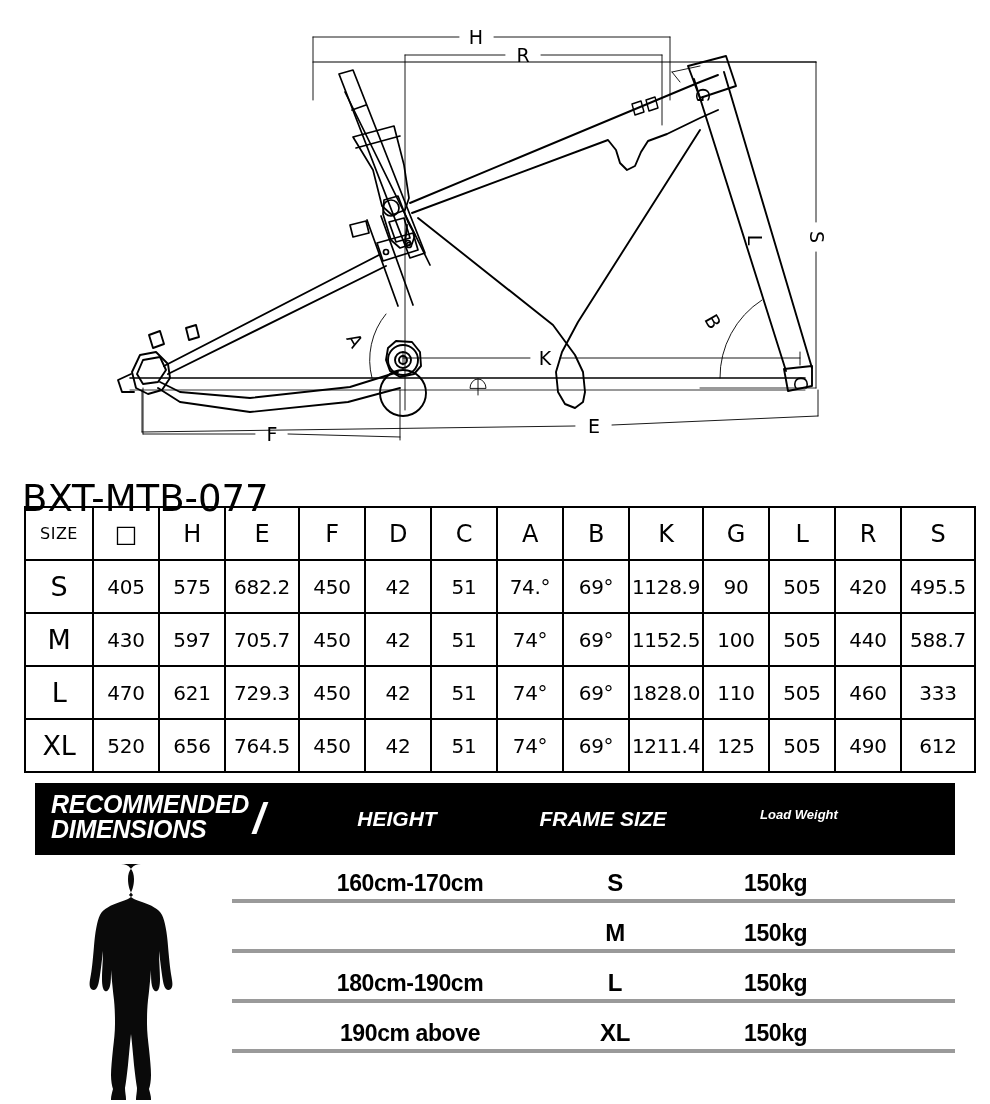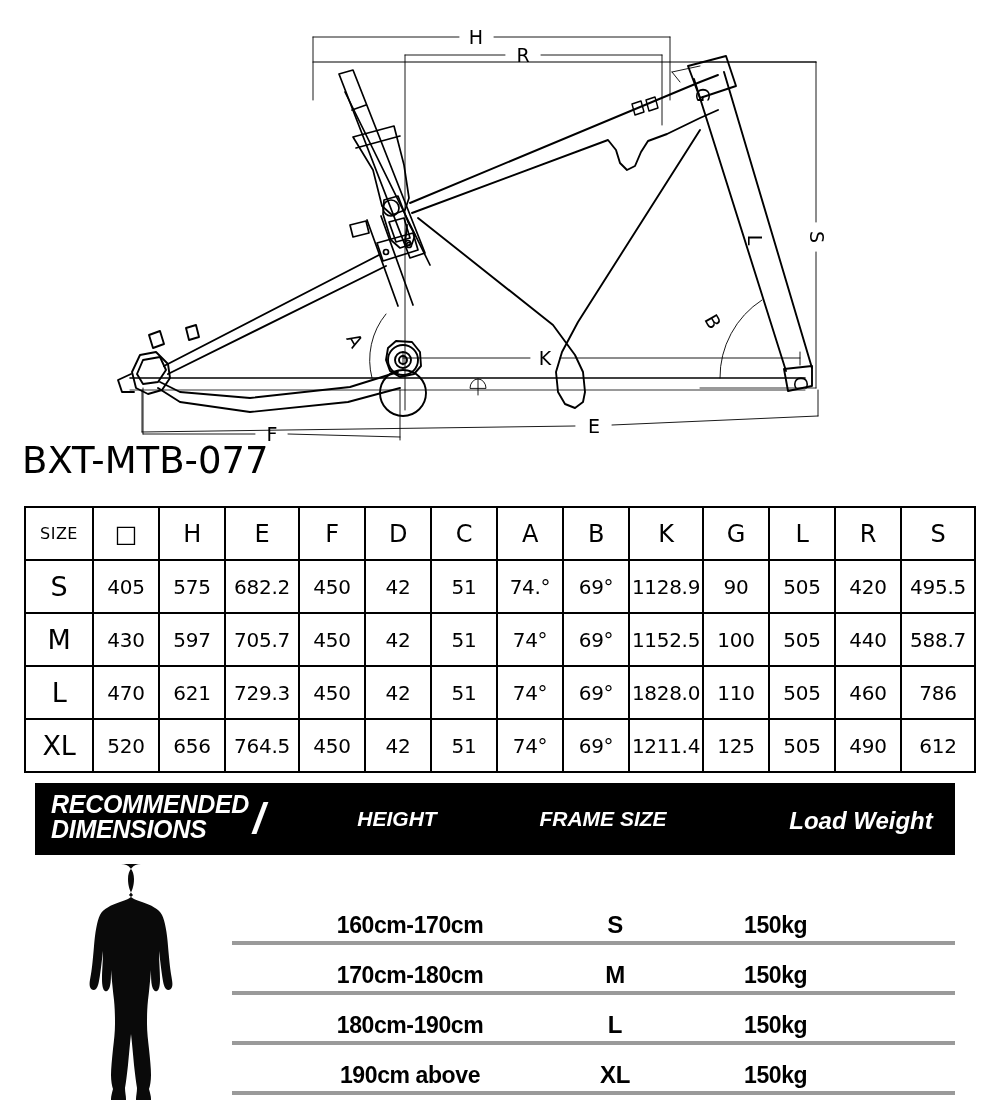--- a/index.html
+++ b/index.html
@@ -23,21 +23,21 @@
     top: 0;
     width: 990px;
     height: 455px;
   }
   #frame-svg { display: block; width: 990px; height: 455px; }
 
   
   #model-title {
     position: absolute;
     left: 22px;
-    top: 440px;
+    top: 478px;
     font-size: 37px;
     font-weight: 400;
     letter-spacing: 0px;
     font-family: "DejaVu Sans", sans-serif;
     line-height: 42px;
     white-space: nowrap;
   }
 
   
   #geo-table {
@@ -103,39 +103,39 @@
     top: 24px;
     font-style: italic;
     font-weight: bold;
     font-size: 21px;
     letter-spacing: 0px;
     text-align: center;
   }
   #rec-banner .rb-height { left: 272px; width: 180px; }
   #rec-banner .rb-frame  { left: 468px; width: 200px; }
   #rec-banner .rb-load   {
-    left: 726px; width: 200px;
-    font-weight: bold; font-style: italic; font-size: 24px;
+    left: 664px; width: 200px;
+    font-weight: bold; font-style: italic; font-size: 13px;
   }
 
   
   #silhouette {
     position: absolute;
     left: 86px;
     top: 862px;
     width: 110px;
     height: 238px;
   }
   #silhouette svg { display: block; width: 110px; height: 238px; }
 
   
   #size-rec {
     position: absolute;
     left: 232px;
-    top: 895px;
+    top: 853px;
     width: 723px;
     height: 205px;
     text-decoration: underline;
   }
   .rec-row {
     position: absolute;
     left: 0;
     width: 723px;
     height: 50px;
   }
@@ -377,21 +377,21 @@
       <td>729.3</td>
       <td>450</td>
       <td>42</td>
       <td>51</td>
       <td>74°</td>
       <td>69°</td>
       <td>1828.0</td>
       <td>110</td>
       <td>505</td>
       <td>460</td>
-      <td>786</td>
+      <td>333</td>
     </tr>
     <tr>
       <td class="size-cell">XL</td>
       <td>520</td>
       <td>656</td>
       <td>764.5</td>
       <td>450</td>
       <td>42</td>
       <td>51</td>
       <td>74°</td>
@@ -477,21 +477,20 @@
 </div>
 
 <div id="size-rec">
   <div class="rec-row" style="top:0px;">
     <div class="cell c-height">160cm-170cm</div>
     <div class="cell c-frame">S</div>
     <div class="cell c-load">150kg</div>
     <div class="rline"></div>
   </div>
   <div class="rec-row" style="top:50px;">
-    <div class="cell c-height">170cm-180cm</div>
     <div class="cell c-frame">M</div>
     <div class="cell c-load">150kg</div>
     <div class="rline"></div>
   </div>
   <div class="rec-row" style="top:100px;">
     <div class="cell c-height">180cm-190cm</div>
     <div class="cell c-frame">L</div>
     <div class="cell c-load">150kg</div>
     <div class="rline"></div>
   </div>

